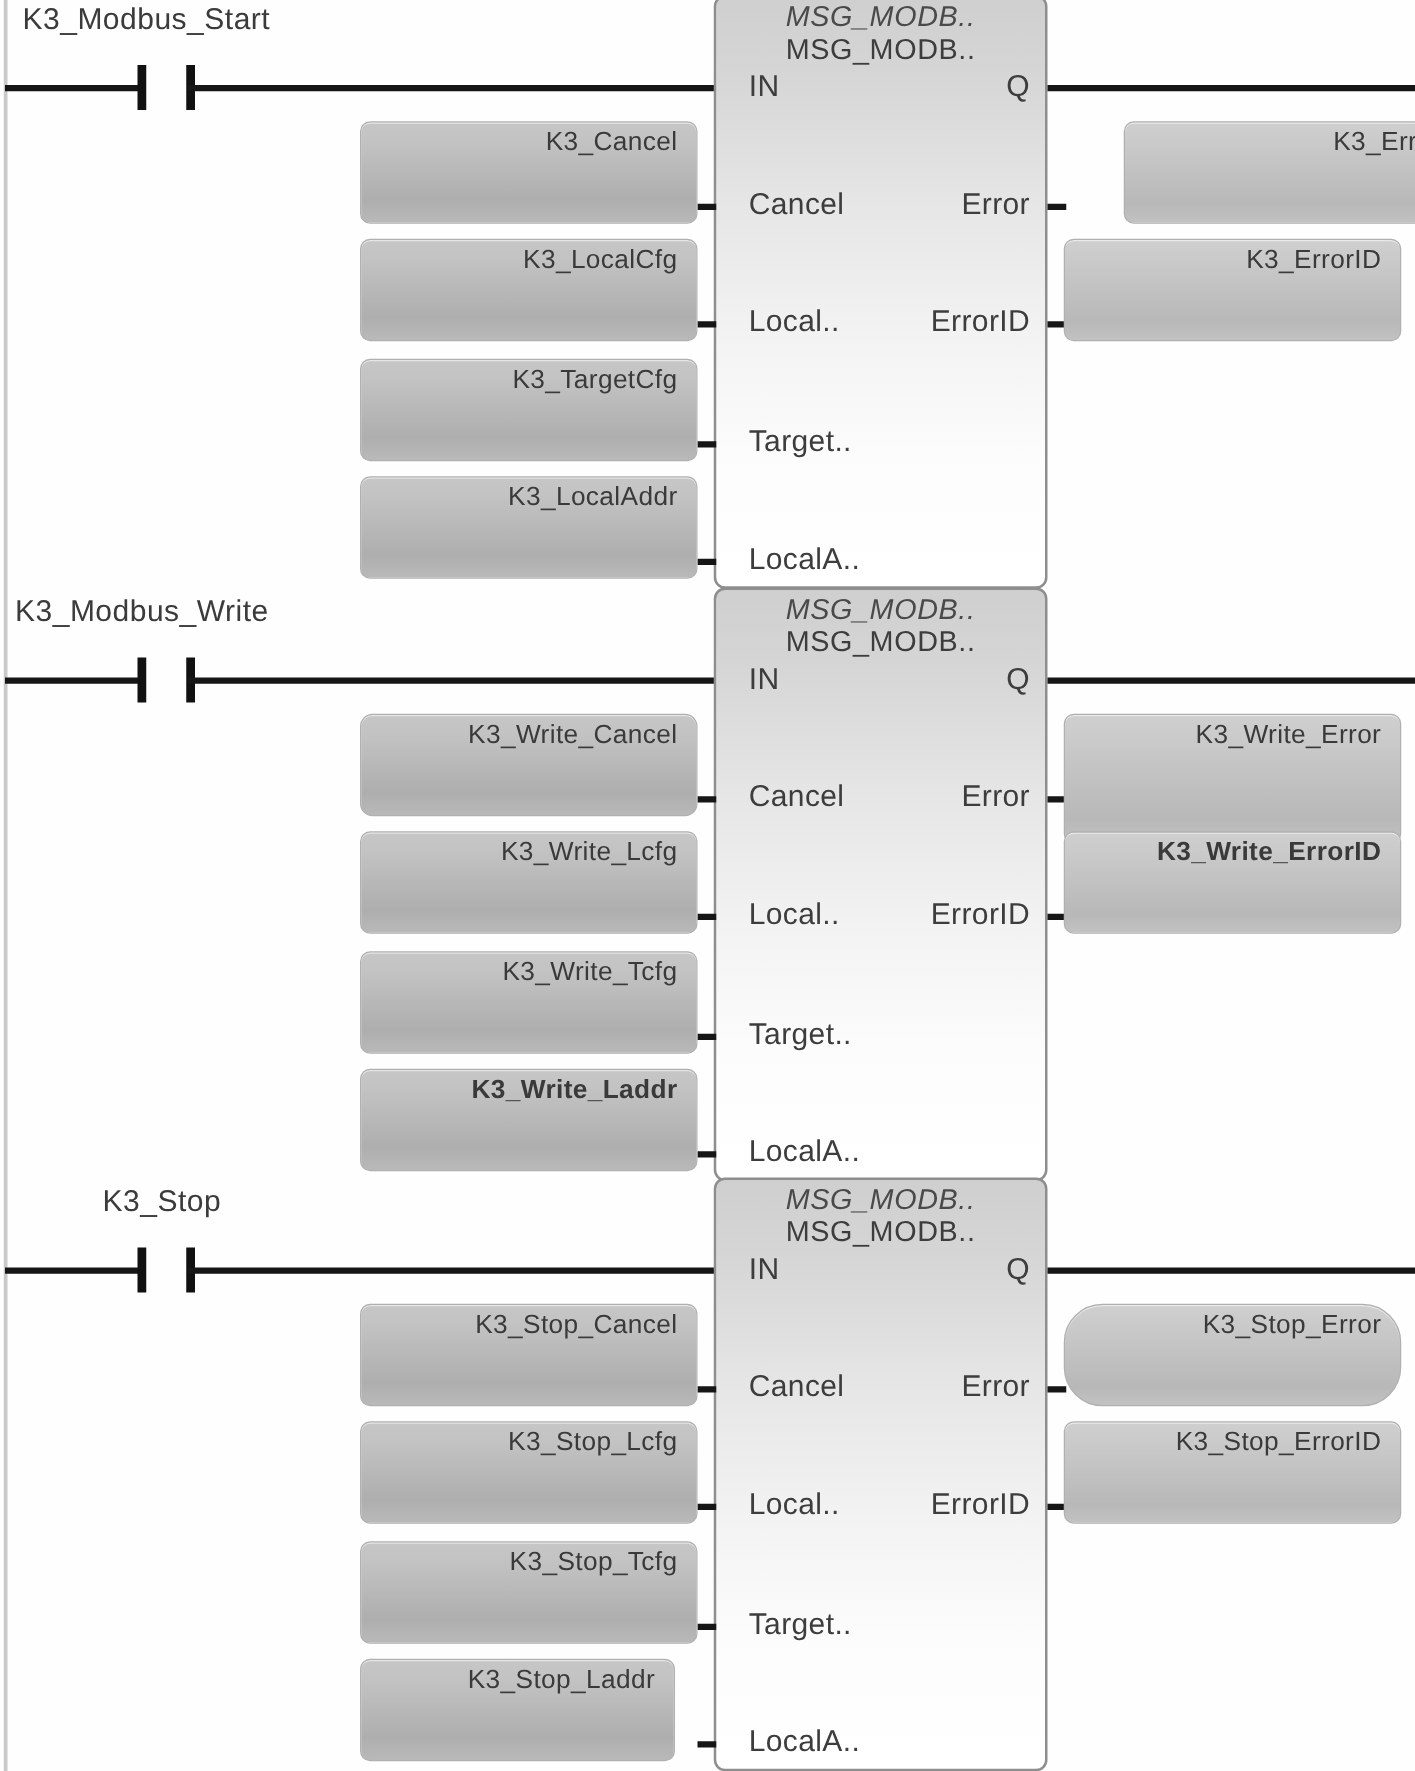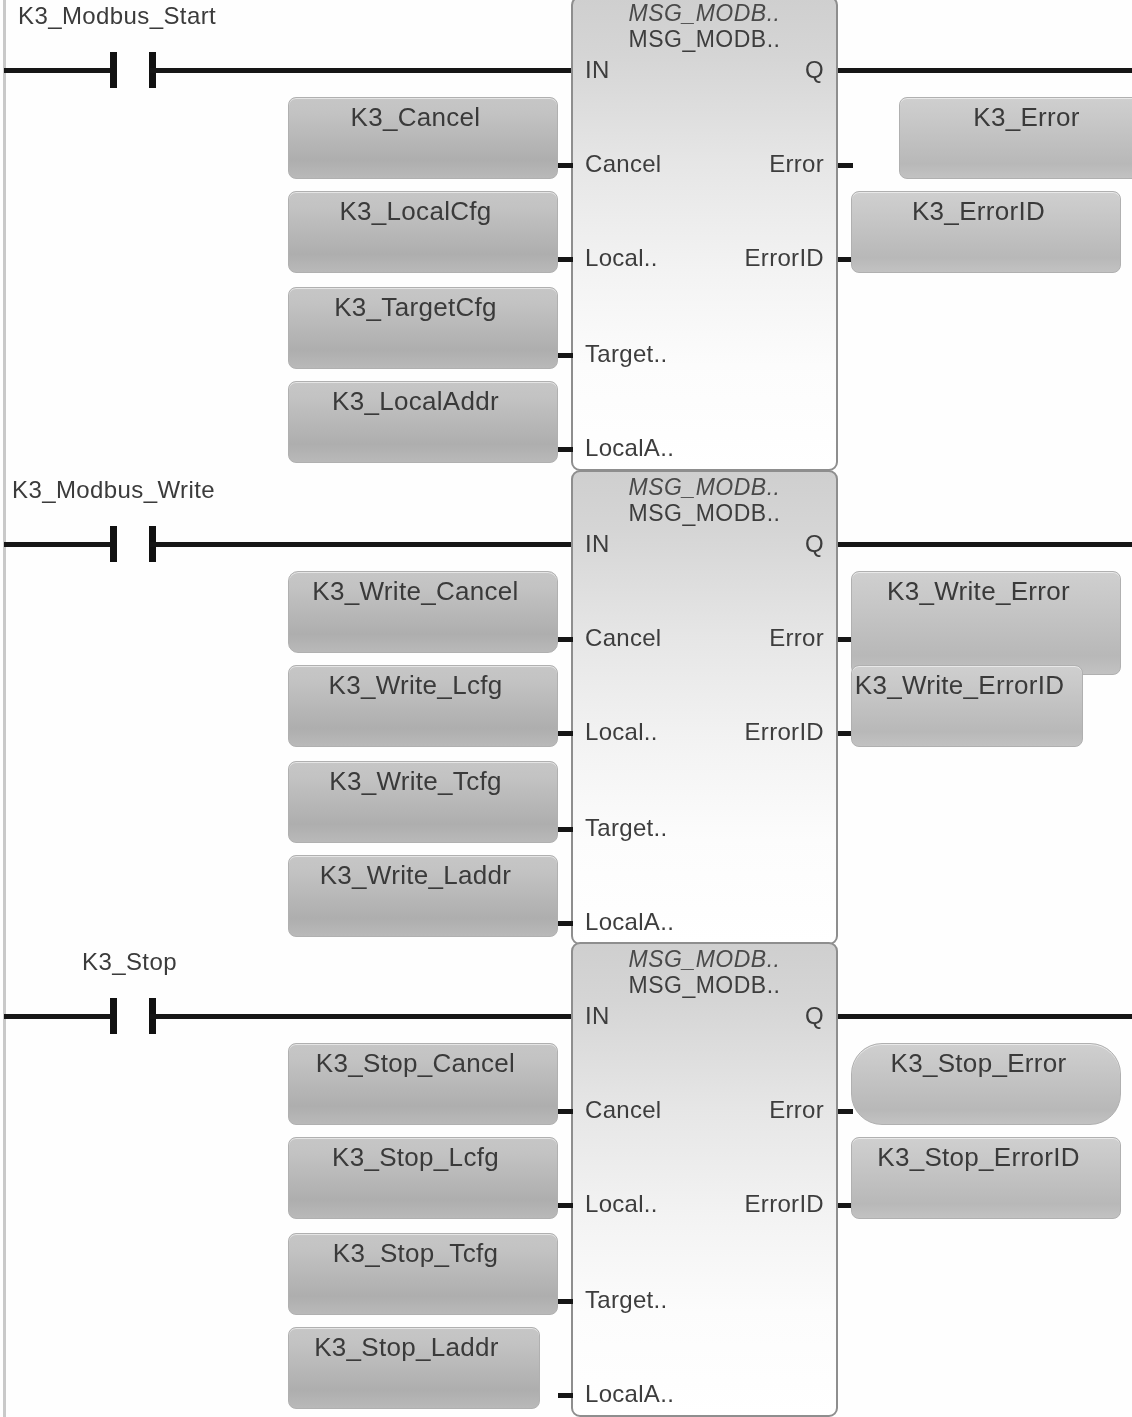--- a/index.html
+++ b/index.html
@@ -60,21 +60,21 @@
     position:absolute;left:0;right:0;top:28px;
     text-align:center;
     font-size:23px;color:#3d3d3d;
     letter-spacing:.5px;white-space:nowrap;
   }
   .fb-port{
     position:absolute;
     font-size:24px;color:#3d3d3d;
     white-space:nowrap;letter-spacing:.3px;
   }
-  .fb-port.left{left:12px;}
+  .fb-port.left{left:26px;}
   .fb-port.right{right:12px;}
 
   
   .stub{
     position:absolute;width:15px;height:5px;background:#161616;
   }
 
   
   .opbox{
     position:absolute;
@@ -82,22 +82,22 @@
     border-radius:8px;
     background:linear-gradient(to bottom,#c6c6c6 0%,#c3c3c3 18%,#b6b6b6 55%,#aeaeae 78%,#b9b9b9 100%);
     box-sizing:border-box;
     box-shadow:0 1px 0 rgba(255,255,255,.55) inset;
   }
   .opbox.out{
     background:linear-gradient(to bottom,#cfcfcf 0%,#cacaca 20%,#bfbfbf 58%,#b8b8b8 82%,#c2c2c2 100%);
   }
   .opbox .txt{
     position:absolute;left:0;right:15px;top:4px;
-    text-align:center;
-    font-size:26px;color:#3a3a3a;
+    text-align:right;
+    font-size:21px;color:#3a3a3a;
     white-space:nowrap;letter-spacing:.3px;
   }
   .opbox.out .txt{top:4px;}
 </style>
 </head>
 <body>
 
 <div id="canvas">
 
   <div class="power-rail"></div>
@@ -195,28 +195,28 @@
 
     <div class="opbox" style="left:288px;top:571px;width:270px;height:82px;border-radius:10px;">
       <div class="txt">K3_Write_Cancel</div>
     </div>
     <div class="opbox" style="left:288px;top:665px;width:270px;height:82px;">
       <div class="txt">K3_Write_Lcfg</div>
     </div>
     <div class="opbox" style="left:288px;top:761px;width:270px;height:82px;">
       <div class="txt">K3_Write_Tcfg</div>
     </div>
-    <div class="opbox" style="left:288px;top:855px;width:270px;height:82px;">
+    <div class="opbox" style="left:288px;top:855px;width:270px;height:82px;font-weight:bold;">
       <div class="txt">K3_Write_Laddr</div>
     </div>
 
     <div class="opbox out" style="left:851px;top:571px;width:270px;height:104px;">
       <div class="txt">K3_Write_Error</div>
     </div>
-    <div class="opbox out" style="left:851px;top:665px;width:232px;height:82px;">
+    <div class="opbox out" style="left:851px;top:665px;width:270px;height:82px;font-weight:bold;">
       <div class="txt">K3_Write_ErrorID</div>
     </div>
   </div>
 
   <div>
 
     <div class="operand-label" style="left:82px;top:948px;">K3_Stop</div>
 
     <div class="rung-wire" style="left:4px;top:1014px;width:112px;"></div>
     <div class="contact" style="left:110px;top:998px;">

